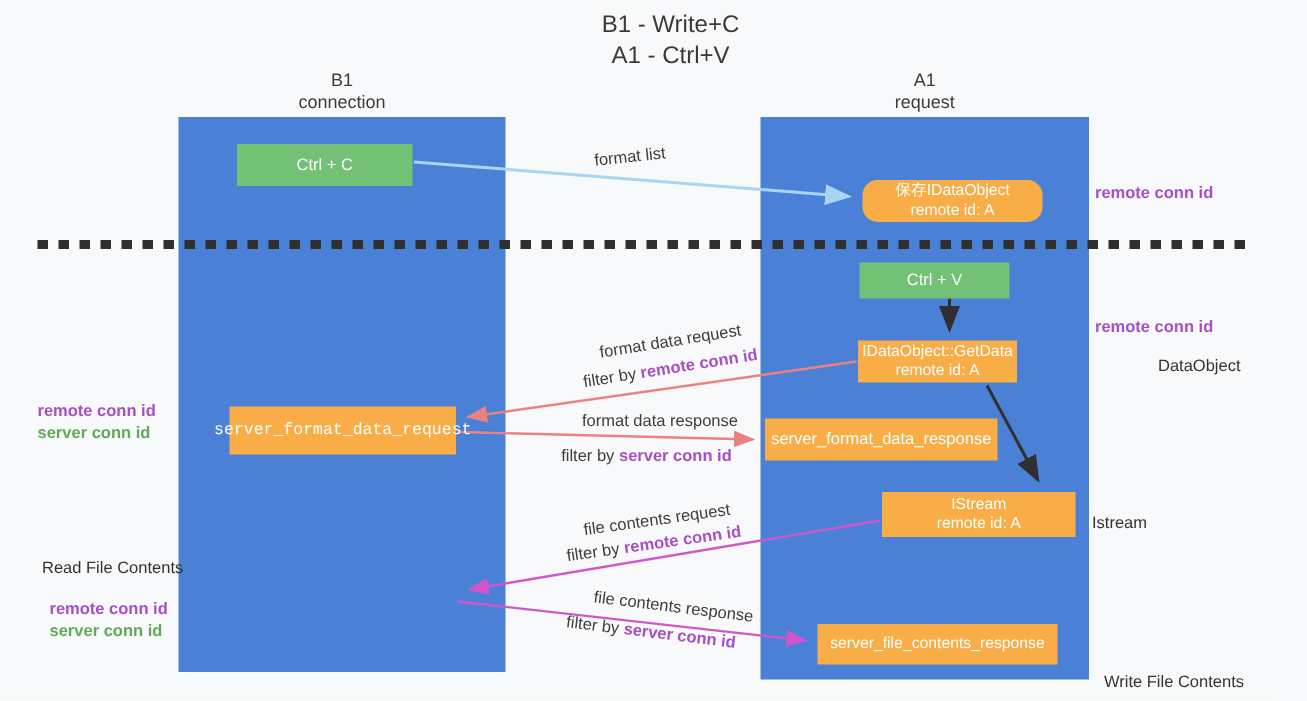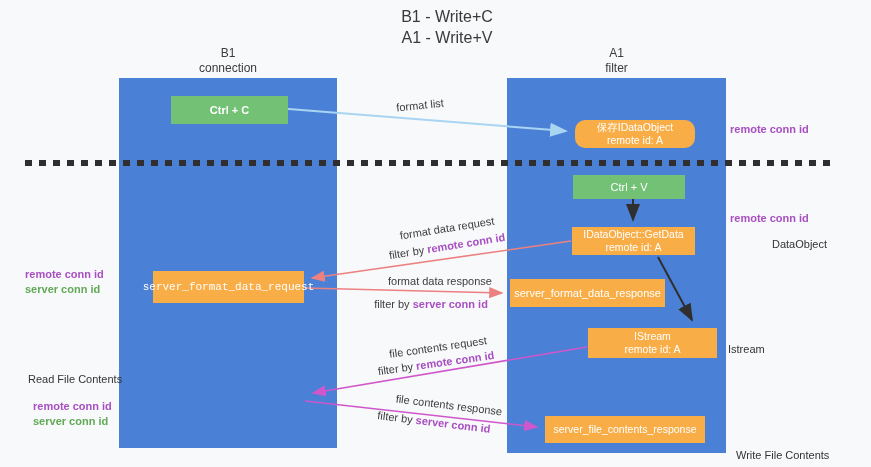--- a/index.html
+++ b/index.html
@@ -90,30 +90,30 @@
   .ln-magenta { stroke: var(--arrow_magenta); stroke-width: 1.6; }
   .ln-dashed  { stroke: var(--arrow_black); stroke-width: 6; stroke-dasharray: 7 7; }
 </style>
 </head>
 <body>
 
 <div class="stage">
 
   <div class="abs title-block">
     <div>B1 - Write+C</div>
-    <div>A1 - Write+V</div>
+    <div>A1 - Ctrl+V</div>
   </div>
 
   <div class="abs lane-header lh-left">
     <div>B1</div>
     <div>connection</div>
   </div>
   <div class="abs lane-header lh-right">
     <div>A1</div>
-    <div>filter</div>
+    <div>request</div>
   </div>
 
   <div class="abs lane lane-left"></div>
   <div class="abs lane lane-right"></div>
 
   <svg class="connector-layer">
     <defs>
       <marker id="ah-blue" markerWidth="9" markerHeight="7" refX="8" refY="3.5" orient="auto">
         <path d="M0,0 L9,3.5 L0,7 Z" class="head-blue"></path>
       </marker>
@@ -138,34 +138,34 @@
 
     <line class="ln-salmon" x1="571" y1="241" x2="312" y2="278" marker-end="url(#ah-salmon)"></line>
 
     <line class="ln-salmon" x1="305" y1="288" x2="502" y2="293" marker-end="url(#ah-salmon)"></line>
 
     <line class="ln-magenta" x1="587" y1="347" x2="313" y2="393" marker-end="url(#ah-magenta)"></line>
 
     <line class="ln-magenta" x1="305" y1="401" x2="537" y2="427" marker-end="url(#ah-magenta)"></line>
   </svg>
 
-  <div class="abs node green single" style="left:171px; top:96px; width:117px; height:28px;font-weight:bold;">
+  <div class="abs node green single" style="left:158px; top:96px; width:117px; height:28px;">
     <span>Ctrl + C</span>
   </div>
 
   <div class="abs node orange" style="left:575px; top:120px; width:120px; height:28px;border-radius:10px;">
     <span>保存IDataObject</span>
     <span>remote id: A</span>
   </div>
 
-  <div class="abs node green single" style="left:573px; top:175px; width:112px; height:24px;">
+  <div class="abs node green single" style="left:573px; top:175px; width:100px; height:24px;">
     <span>Ctrl + V</span>
   </div>
 
-  <div class="abs node orange" style="left:572px; top:227px; width:123px; height:28px;">
+  <div class="abs node orange" style="left:572px; top:227px; width:106px; height:28px;">
     <span>IDataObject::GetData</span>
     <span>remote id: A</span>
   </div>
 
   <div class="abs node orange single" style="left:153px; top:271px; width:151px; height:32px;font-family:Liberation Mono, monospace;">
     <span>server_format_data_request</span>
   </div>
 
   <div class="abs node orange single" style="left:510px; top:279px; width:155px; height:28px;">
     <span>server_format_data_response</span>

